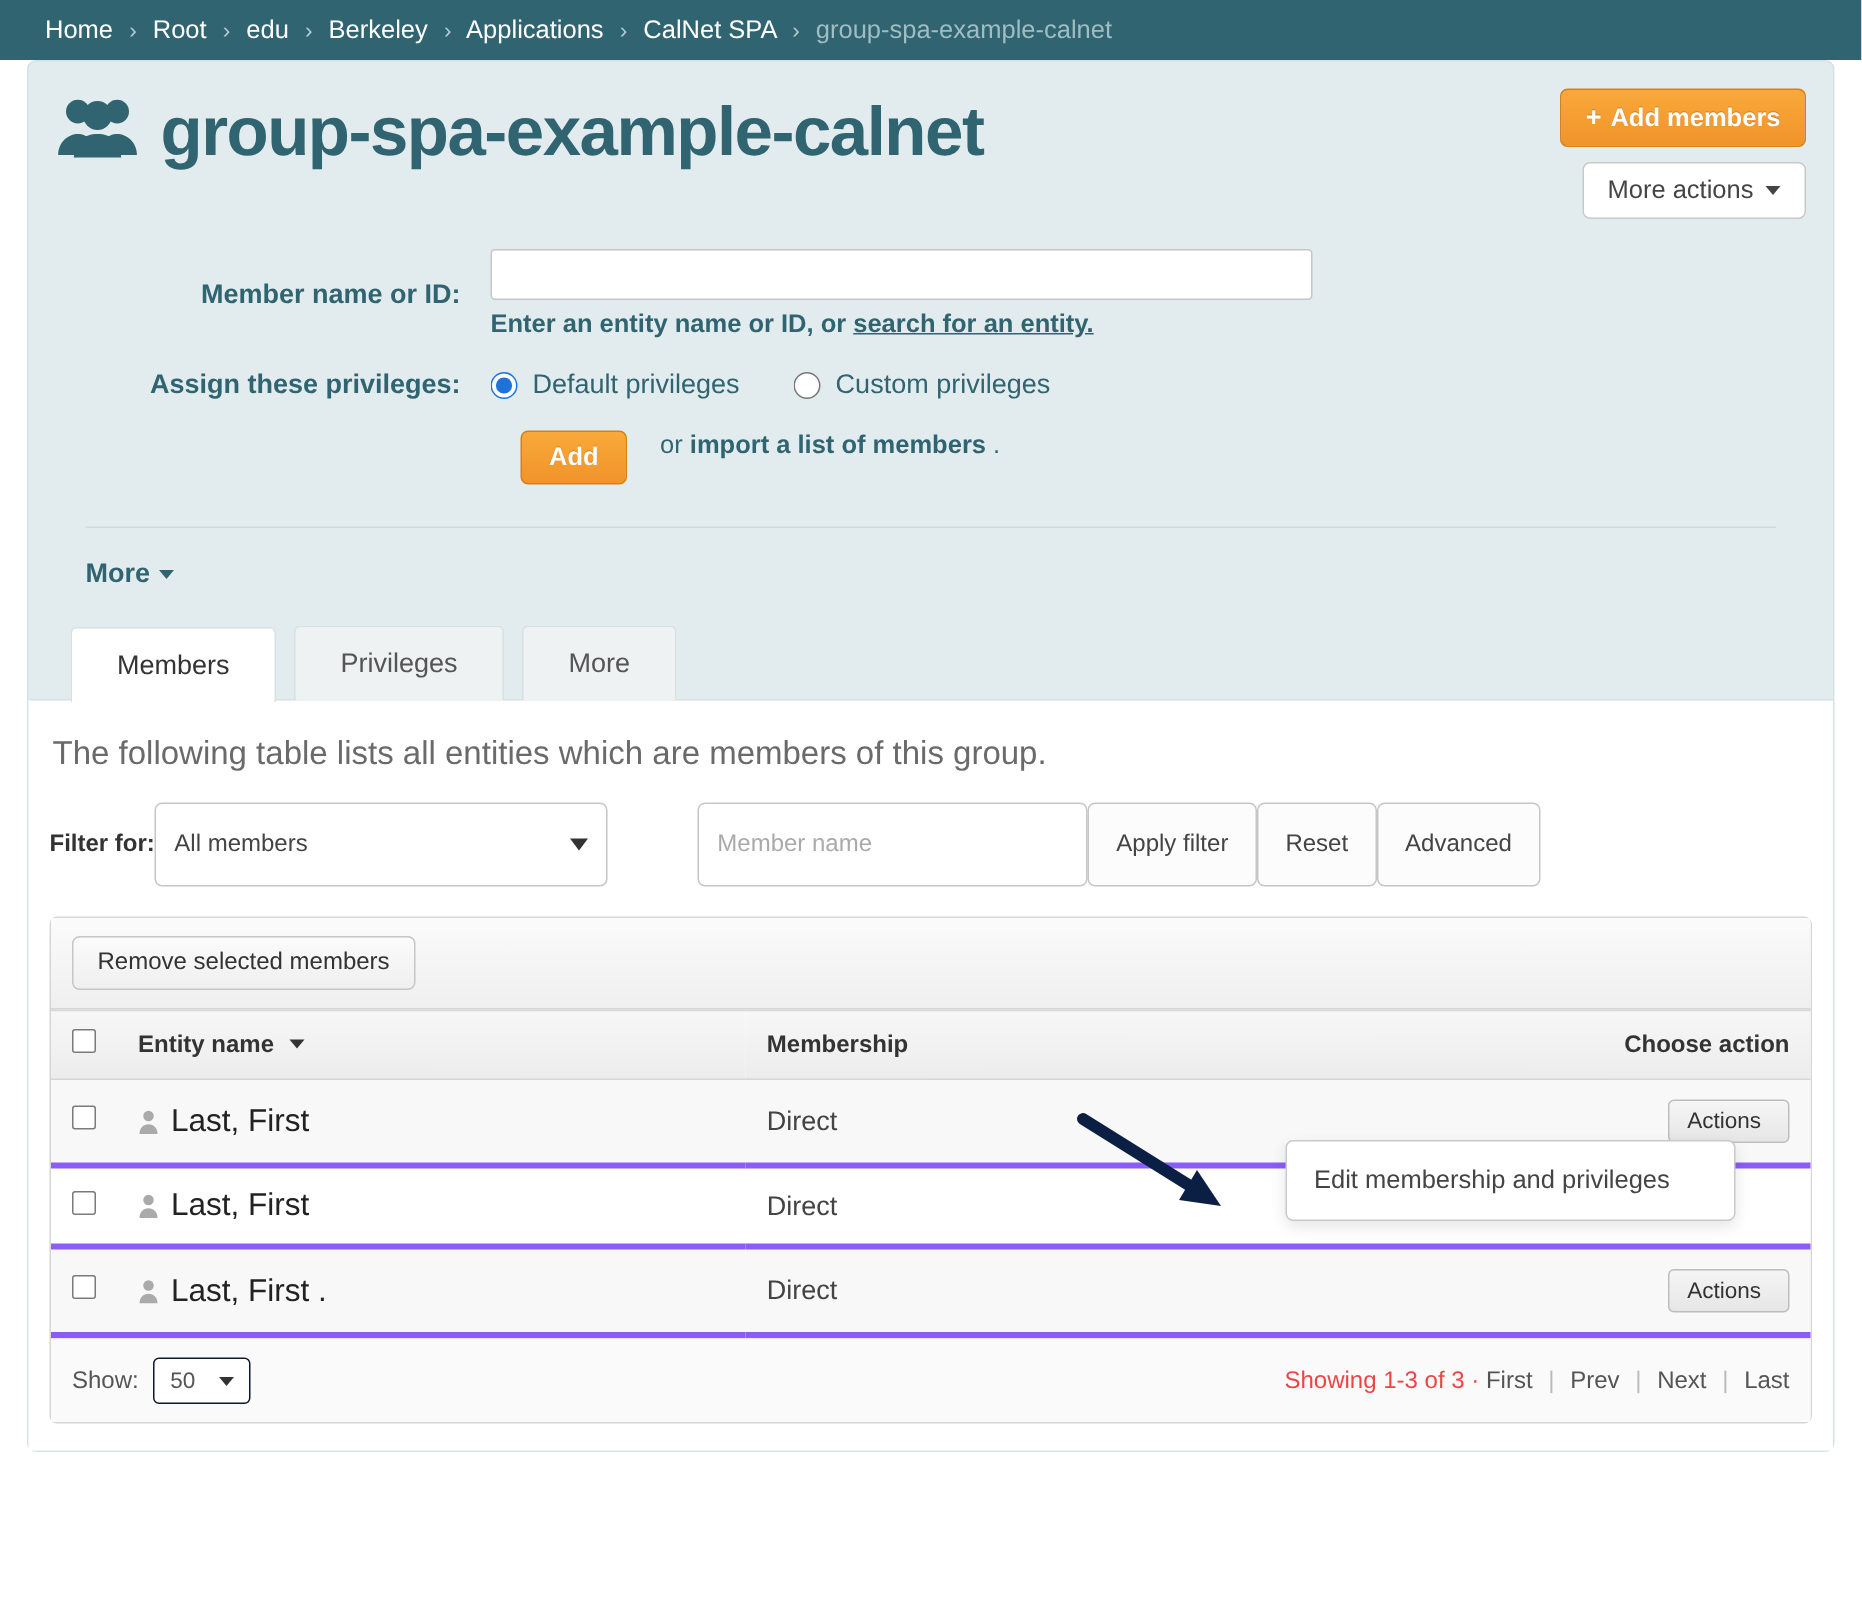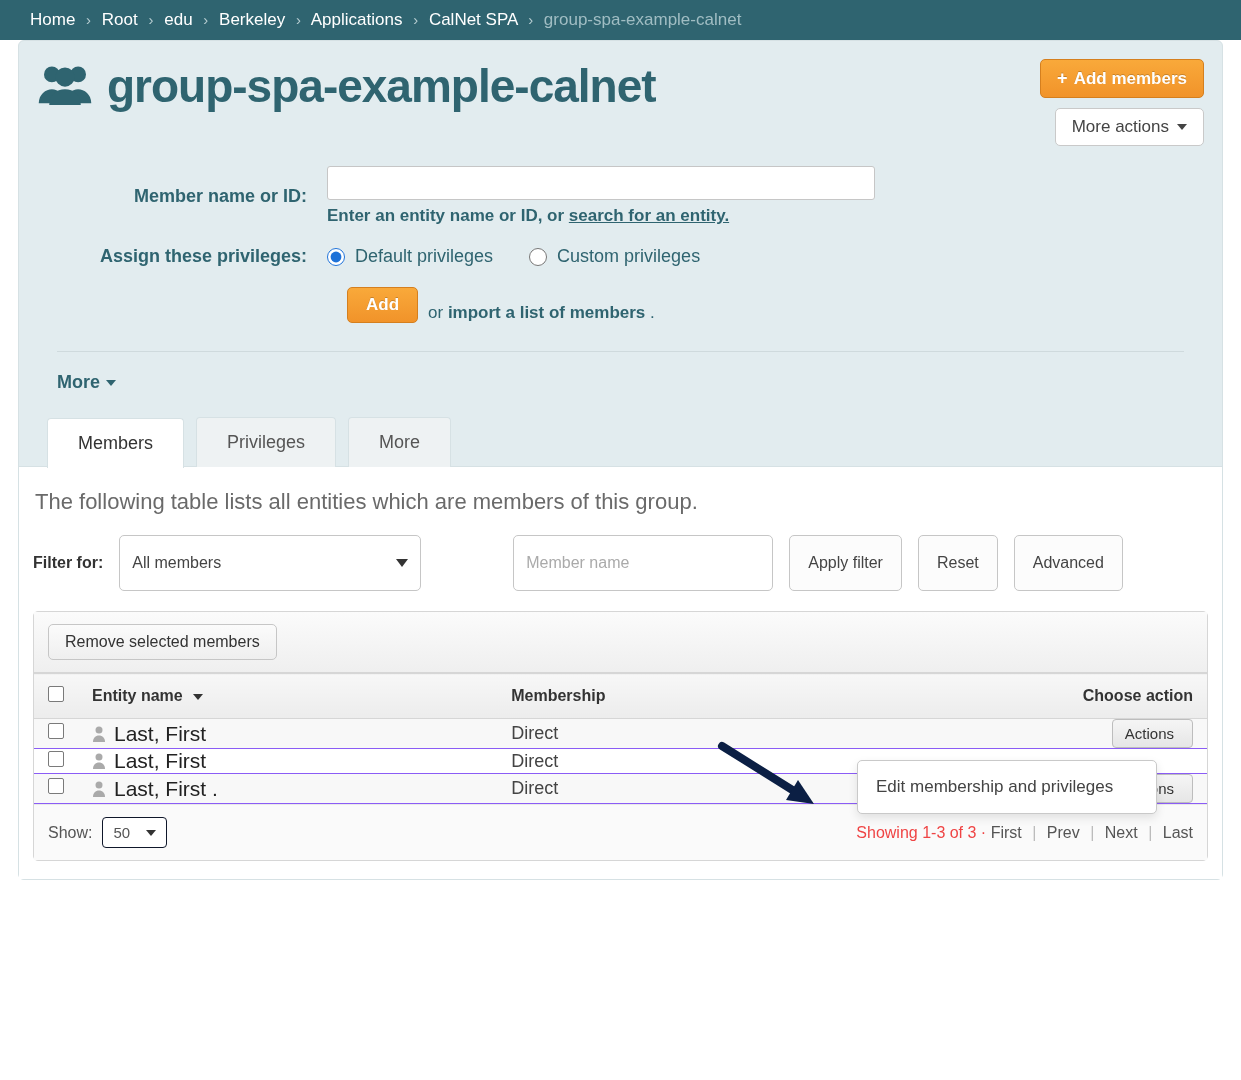--- a/index.html
+++ b/index.html
@@ -59,21 +59,21 @@
   .form-field { flex: 1; font-size:18px;}
   .text-input {
     width: 548px; height: 34px; border: 1px solid #c6c6c6;
     border-radius: 3px; padding: 4px 8px; font-size: 15px; background:#fff;
   }
   .hint { margin-top: 6px; color: #2f6470; font-size: 17px; font-weight: bold; }
   .hint a { color: #2f6470; text-decoration: underline; }
   .radio-row { display: flex; gap: 36px; align-items:center; color:#2f6470; }
   .radio-row label { display:flex; align-items:center; gap:10px; font-size:18px; cursor:pointer;}
   input[type=radio]{ width:18px;height:18px; accent-color:#1e72d8;}
-  .add-row { margin-top: 20px; display:flex; align-items:flex-end; gap:10px; margin-left:290px; padding-left:20px;}
+  .add-row { margin-top: 20px; display:flex; align-items:flex-start; gap:22px; margin-left:290px; padding-left:20px;}
   .btn-add {
     background: linear-gradient(#f9a93a,#f1932a);
     border: 1px solid #d57f1e; color: #fff; font-weight: 600;
     padding: 7px 18px; border-radius:5px; font-size:17px;
     text-shadow: 0 -1px 0 rgba(0,0,0,0.2);
   }
   .or-import { color:#2f6470; font-size:17px;  }
   .or-import strong { font-weight:700; }
   hr.sep-line { border:none; border-top:1px solid #cfdadd; margin:28px 20px 0 20px; }
   .more-toggle { color:#2f6470; font-weight:700; font-size:18px; margin:20px 20px 24px; display:inline-flex; align-items:center; gap:6px; cursor:pointer;}
@@ -83,21 +83,21 @@
   
   .tabs { display:flex; gap:12px; padding: 0 10px; }
   .tab {
     background:#eef2f3; border:1px solid #d6e1e4; border-bottom:none;
     border-radius:4px 4px 0 0; padding:14px 30px; font-size:18px; color:#555; cursor:pointer;
   }
   .tab.active { background:#fff; color:#333; font-weight:500; position:relative; top:1px;}
   
   .white-panel { background:#fff; border-top:1px solid #d6e1e4; padding:22px 14px 18px; margin-top:-1px;}
   .panel-desc { font-size:22px; color:#6a6a6a; font-weight:300; margin-bottom:20px; padding-left:2px;}
-  .filter-row { display:flex; align-items:center; gap:16px; margin-bottom:20px; }
+  .filter-row { display:flex; align-items:center; margin-bottom:20px; }
   .filter-label { font-weight:700; font-size:16px; color:#333; }
   .select-box, .name-input, .small-btn {
     border:1px solid #c6c6c6; border-radius:5px; background:#fff; height:56px;
     font-size:16px; padding:0 12px; color:#444;
   }
   .select-box { width:302px; position:relative; display:flex; align-items:center; justify-content:space-between; cursor:pointer;}
   .select-box .chev { width:0;height:0;border-left:6px solid transparent;border-right:6px solid transparent;border-top:8px solid #333;}
   .name-input { width:260px; }
   .name-input::placeholder{color:#aaa;}
   .small-btn { cursor:pointer; padding:0 18px; background:#fcfcfc;}
@@ -107,21 +107,21 @@
   .remove-btn {
     background:linear-gradient(#fbfbfb,#efefef); border:1px solid #c6c6c6; border-radius:5px;
     padding:8px 16px; font-size:16px; color:#333; cursor:pointer;
   }
   table { width:100%; border-collapse:collapse; }
   thead th {
     background:linear-gradient(#f7f7f7,#ececec); text-align:left; font-size:16px; font-weight:700;
     padding:12px 14px; border-bottom:1px solid #d6d6d6; border-top:1px solid #d6d6d6;
   }
   thead th:first-child{width:44px;}
-  tbody td { padding:0 14px; font-size:18px; color:#444; border-bottom:1px solid #8b5cf6;}
+  tbody td { padding:13px 14px; font-size:18px; color:#444; border-bottom:4px solid #8b5cf6;}
   tbody tr:nth-child(odd) td { background:#f8f8f8; }
   tbody tr:nth-child(even) td { background:#fff; }
   .checkbox { width:16px; height:16px; border:1.5px solid #7a7a7a; border-radius:2px; display:inline-block; background:#fff;}
   .entity-cell { display:flex; align-items:center; gap:8px;  font-size:21px; color:#222;}
   .person-icon { width:14px;height:16px; fill:#aaa; }
   .actions-btn {
     background:linear-gradient(#f5f5f5,#e6e6e6); border:1px solid #bdbdbd; border-radius:4px;
     padding:5px 12px; font-size:15px; color:#333; cursor:pointer; display:inline-flex;align-items:center;gap:6px;
   }
   .actions-btn .caret{border-top-color:#333;}

